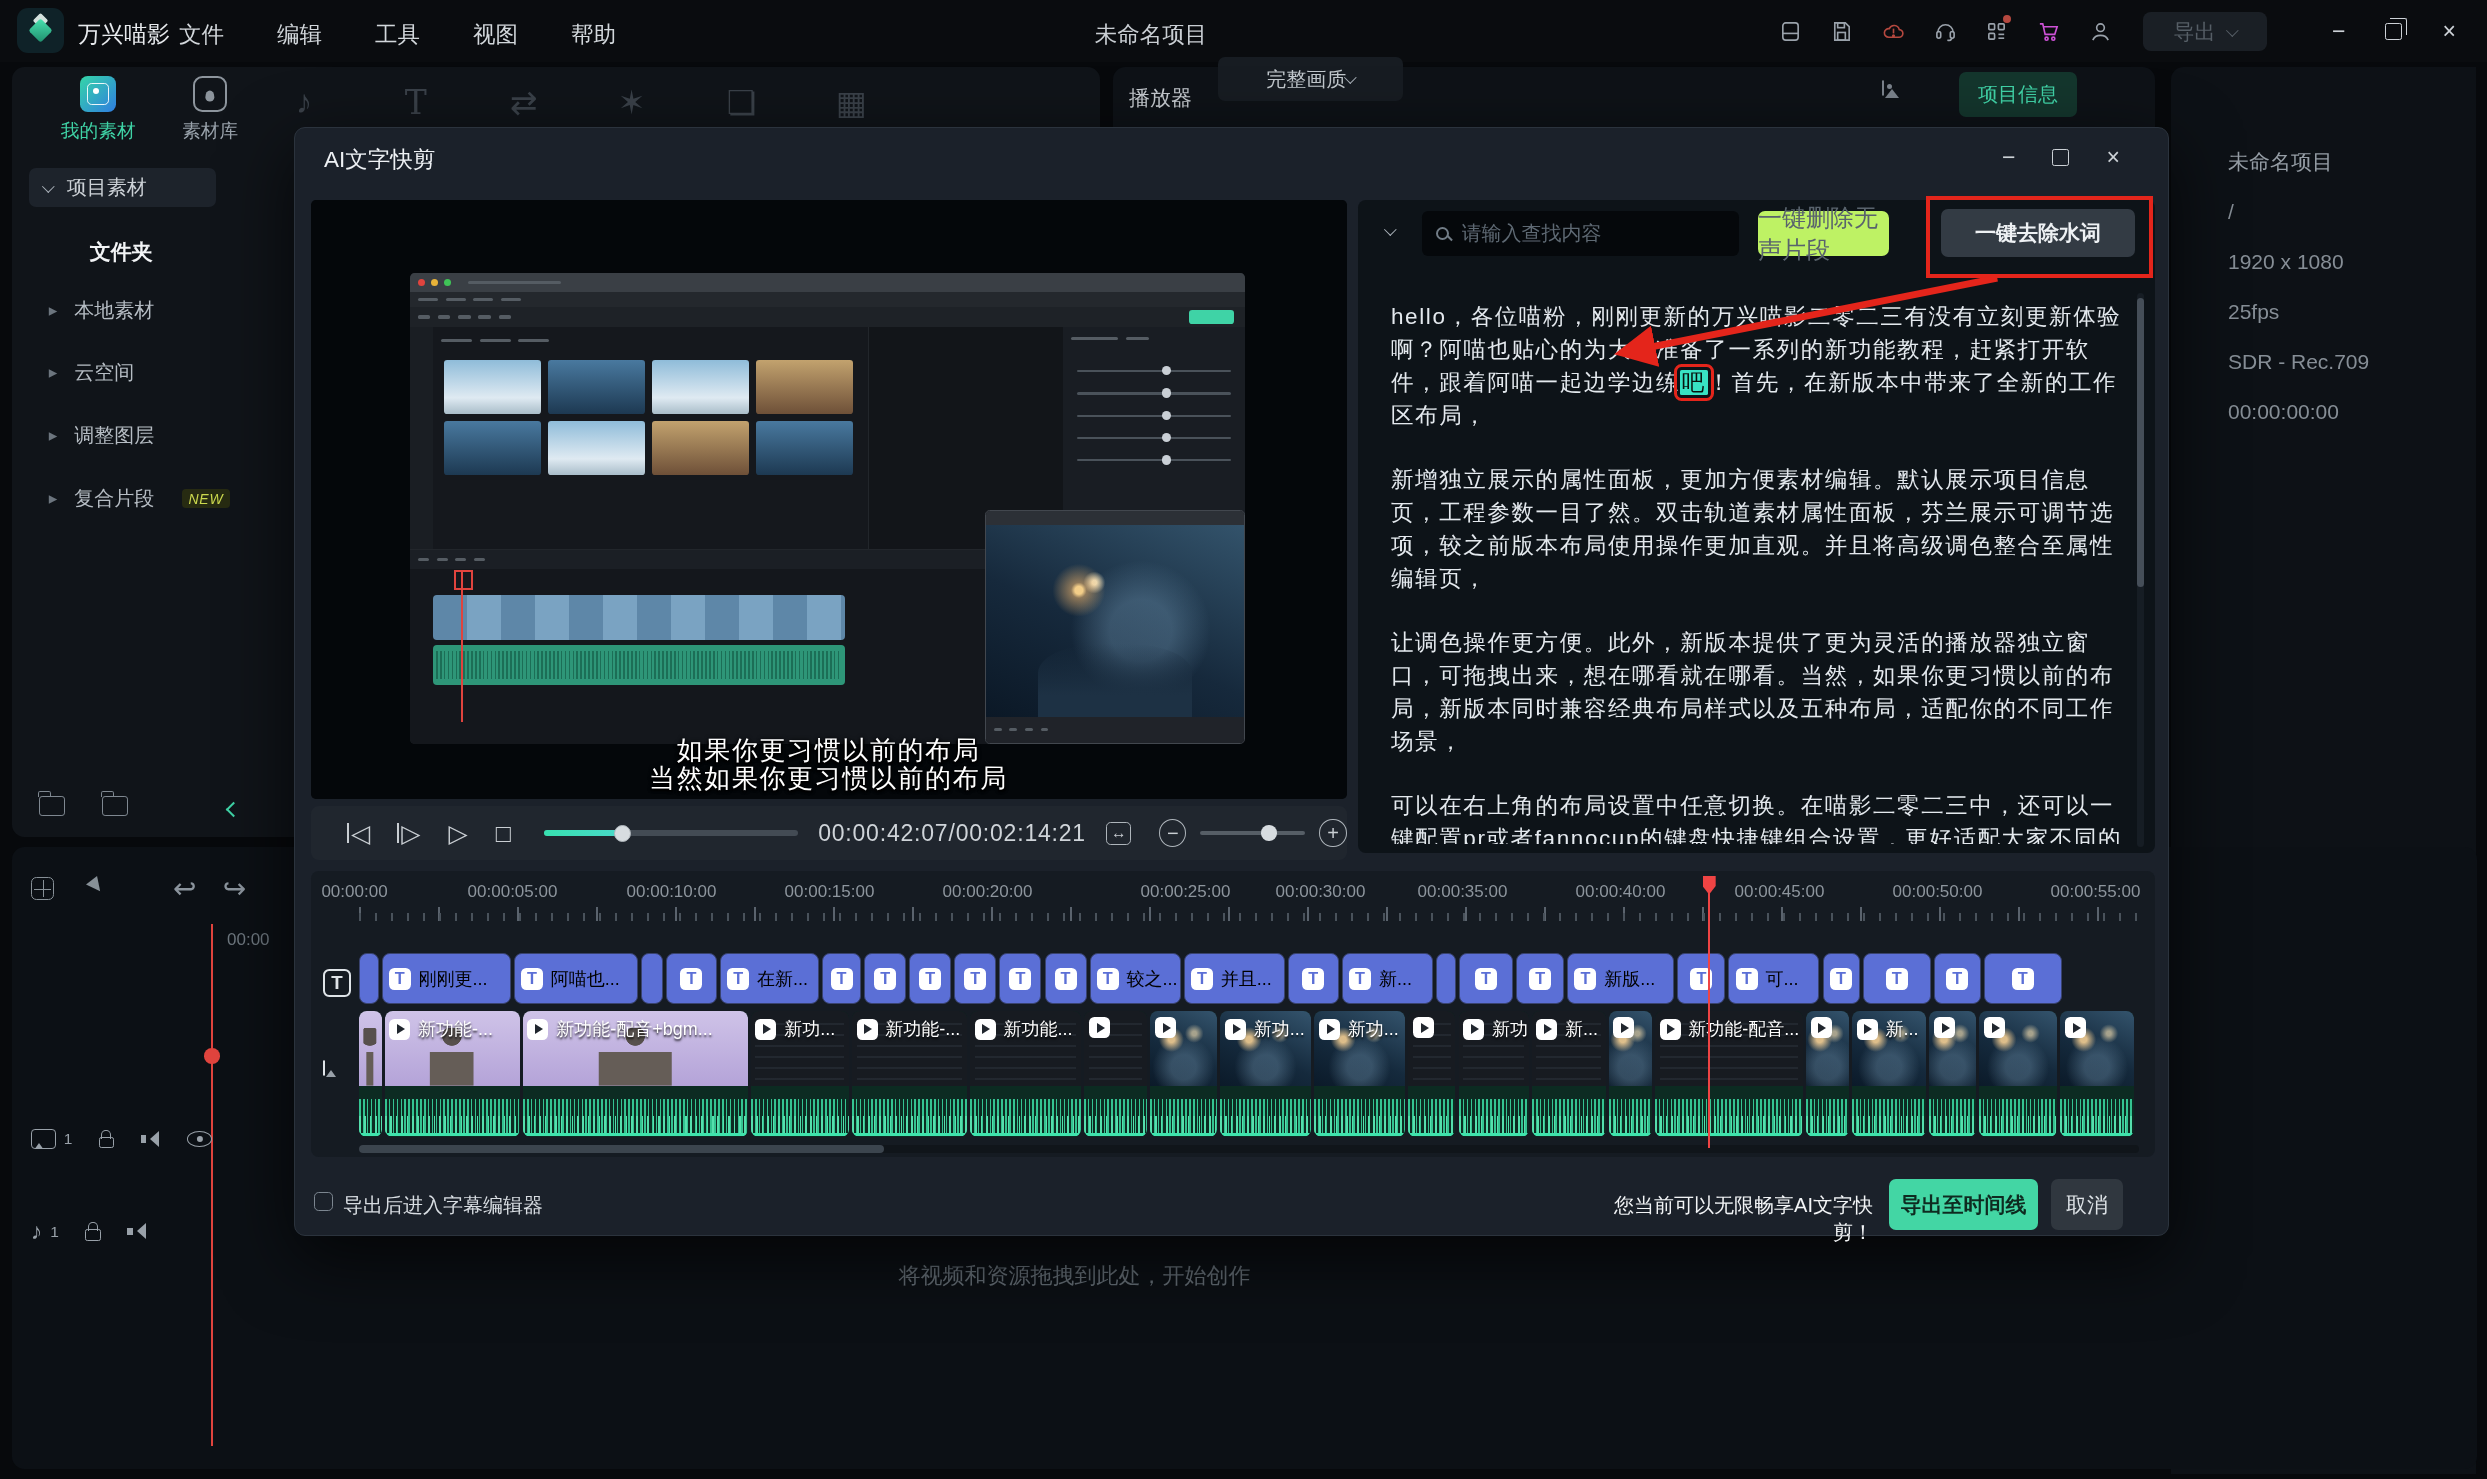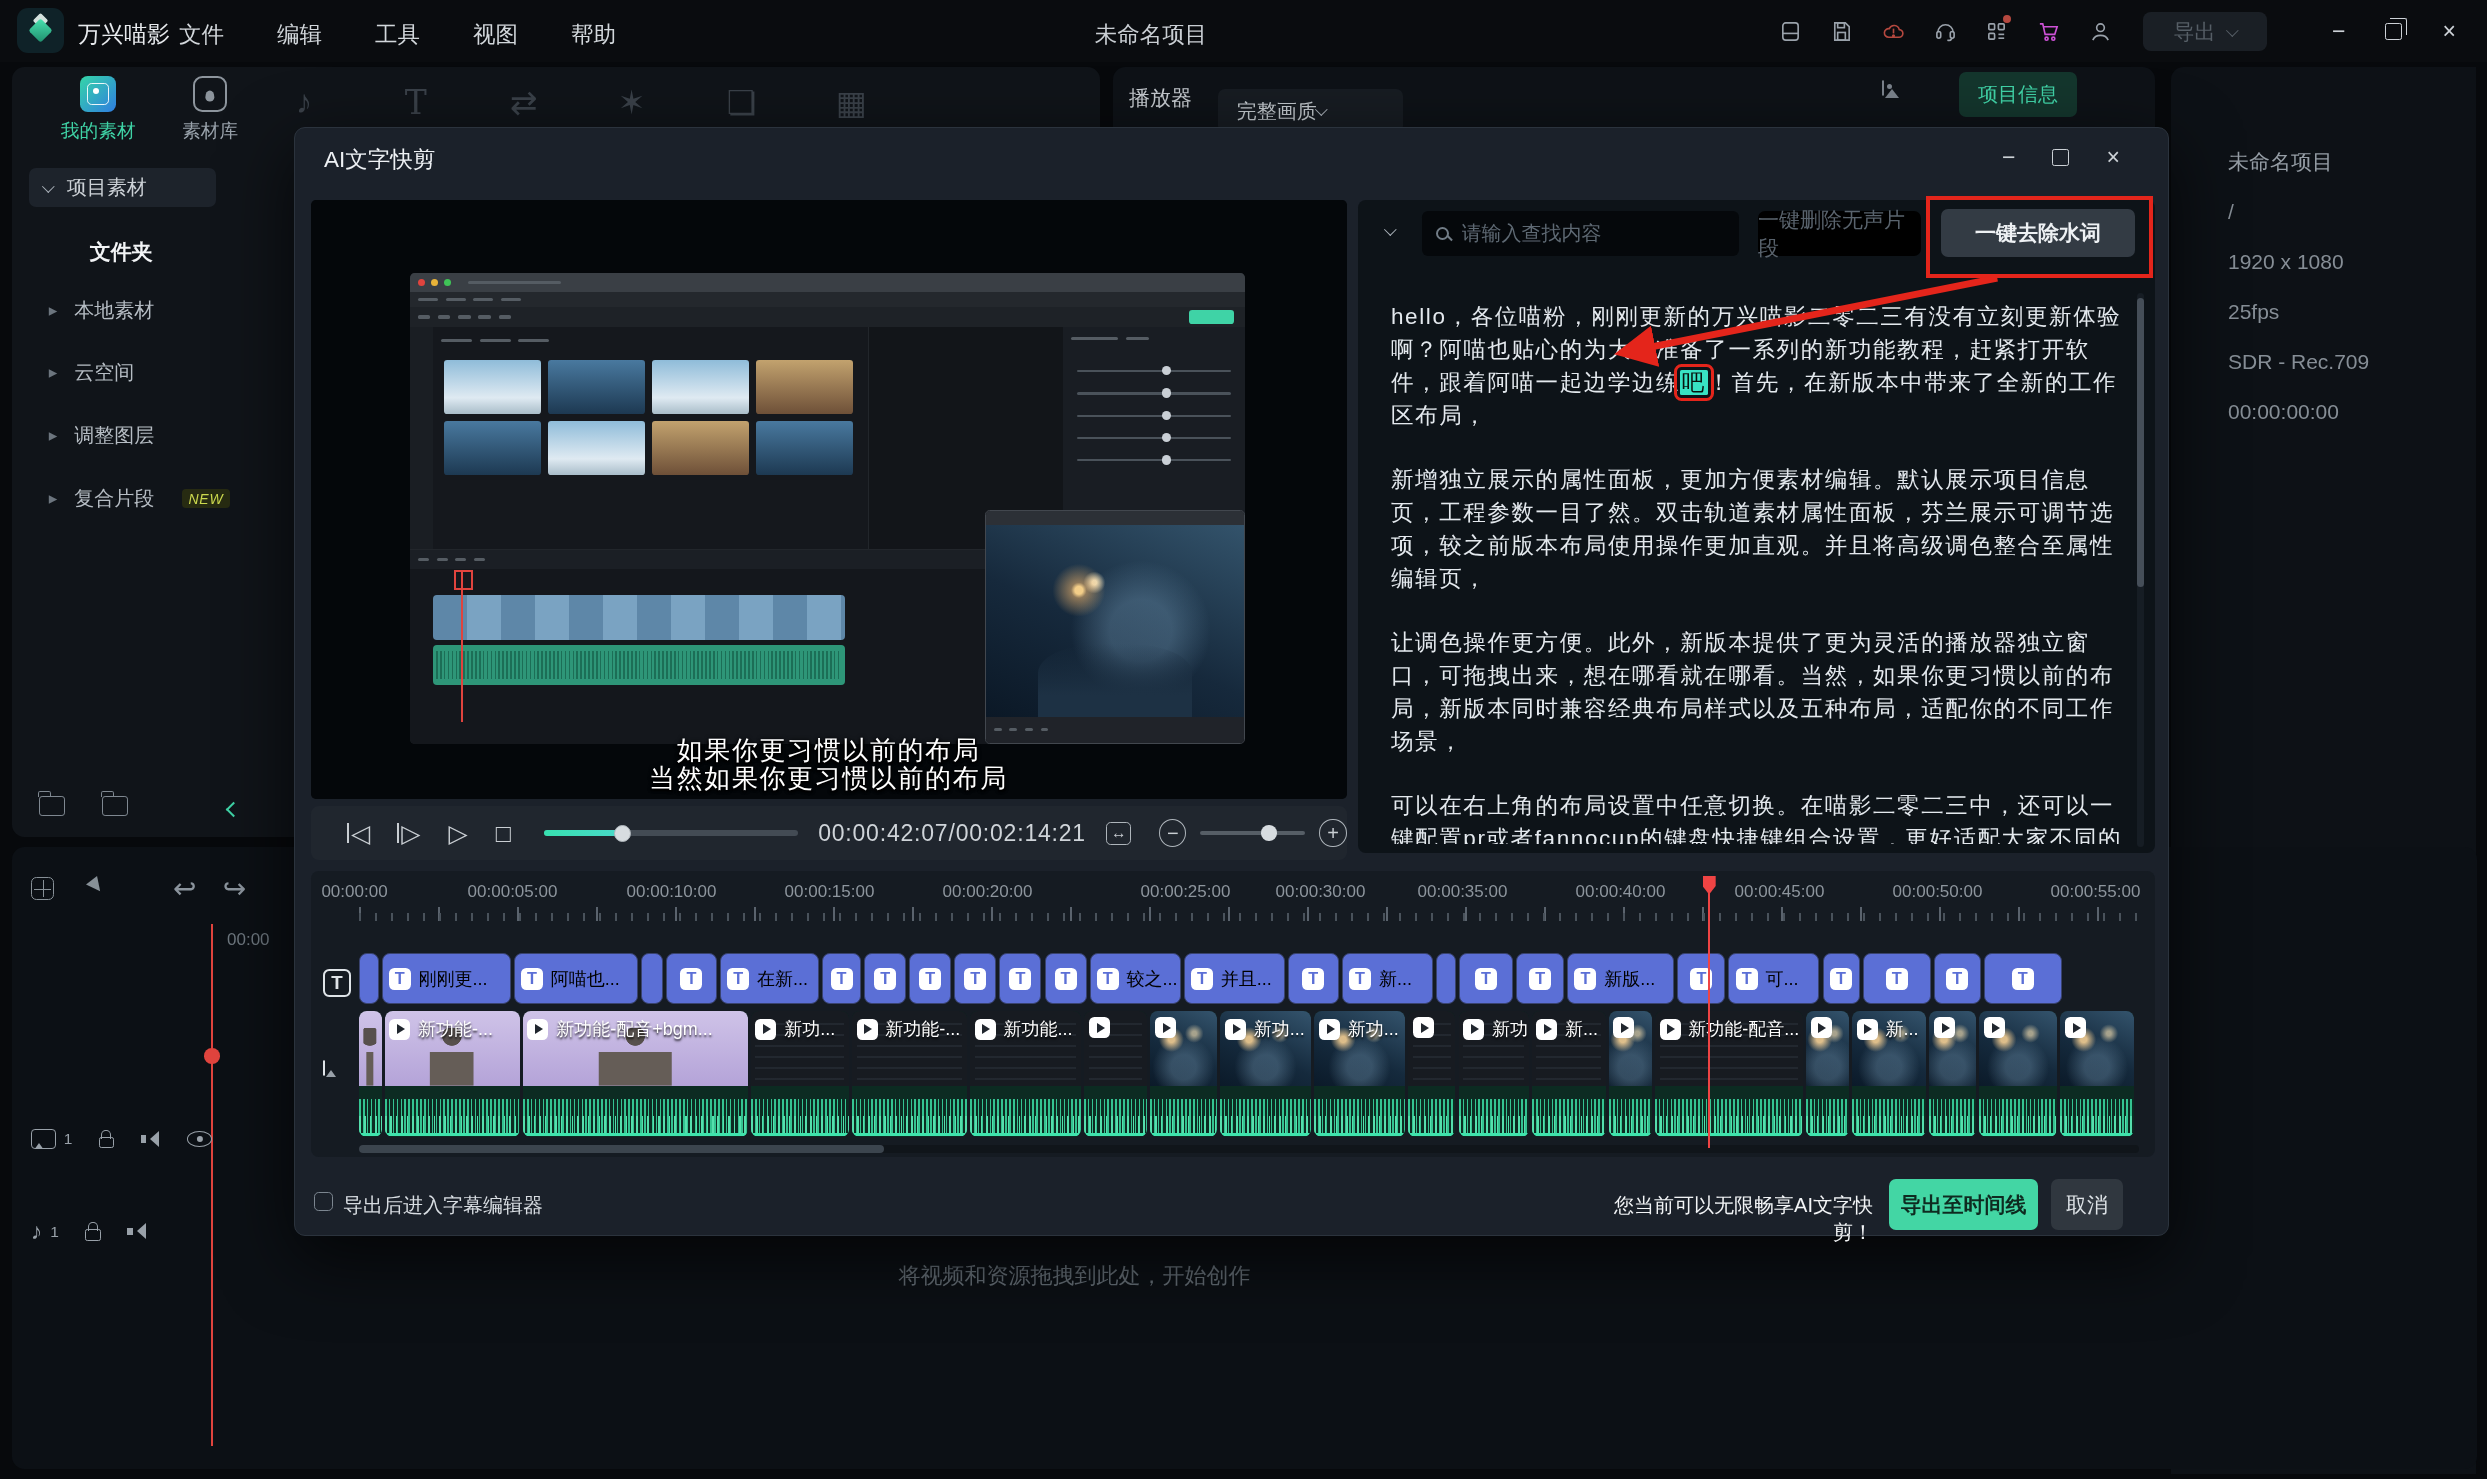--- a/index.html
+++ b/index.html
@@ -41,21 +41,21 @@
   .badge-new{margin-left:11px;font-size:14px;color:#ccd94e;background:#272b12;border-radius:3.9px;padding:1.6px 6.2px;font-style:italic;letter-spacing:0.8px}
   .chev{display:inline-block;width:8.6px;height:8.6px;border-right:1.6px solid #aab2ba;border-bottom:1.6px solid #aab2ba;transform:rotate(45deg);margin-top:-3.1px}
   .panel-bottom-icons{position:absolute;left:27px;top:729px;display:flex;gap:37px;align-items:center}
   .ico-folder{width:26.4px;height:20px;border:1.6px solid #7f8891;border-radius:3.1px;position:relative}
   .ico-folder::before{content:"";position:absolute;left:-1.6px;top:-6.2px;width:11px;height:4.7px;border:1.6px solid #7f8891;border-bottom:none;border-radius:2.3px 2.3px 0 0}
   .collapse-chev{position:absolute;left:216px;top:737px;width:11px;height:11px;border-left:2.3px solid #3fd3a6;border-bottom:2.3px solid #3fd3a6;transform:rotate(45deg)}
 
   
   .player-card{position:absolute;left:1113px;top:67px;width:1042px;height:770px;background:#0e1217;border-radius:12.4px}
   .pq-label{position:absolute;left:1129px;top:84px;font-size:21px;color:#c6cbd0}
-  .pq-dd{position:absolute;left:1218px;top:89px;width:185px;height:44px;background:#171c22;border-radius:7px;display:flex;align-items:center;justify-content:flex-start;padding:0 18.7px;color:#c2c8cd;font-size:20px}
+  .pq-dd{position:absolute;left:1218px;top:57px;width:185px;height:44px;background:#171c22;border-radius:7px;display:flex;align-items:center;justify-content:center;padding:0 18.7px;color:#c2c8cd;font-size:20px}
 
   
   .projinfo-card{position:absolute;left:2171px;top:67px;width:305px;height:1407px;background:#0d1116;border-radius:12.4px 0 0 0}
   .ico-image{width:28px;height:23px;border:1.6px solid #7b838c;border-radius:3.9px;position:relative;overflow:hidden}
   .ico-image::before{content:"";position:absolute;left:3.9px;top:3.1px;width:5.4px;height:5.4px;border-radius:50%;background:#7b838c}
   .ico-image::after{content:"";position:absolute;left:1.6px;bottom:-3.1px;width:0;height:0;border:7.8px solid transparent;border-bottom:9.3px solid #7b838c}
   .pi-tab{position:absolute;left:1959px;top:72px;width:118px;height:45px;background:#14362d;border-radius:7px;display:flex;align-items:center;justify-content:center;color:#41d4a8;font-size:20px}
   .pi-list{position:absolute;left:2228px;top:137px;font-size:21px;color:#868e96;line-height:50px}
   .pi-list .nm{color:#959da5}
 
@@ -140,21 +140,21 @@
   .zslider{position:relative;width:109px;height:4.7px;background:#565e66;border-radius:2.3px}
   .zknob{position:absolute;left:61px;top:-5.4px;width:15.5px;height:15.5px;border-radius:50%;background:#d7dce0}
 
   
   .tcard{position:absolute;left:1063px;top:72px;width:797px;height:653px;background:#0d1318;border-radius:7.8px}
   .tsearch{position:absolute;left:64px;top:11px;width:317px;height:45px;background:#05080b;border-radius:6.2px;display:flex;align-items:center;gap:12.4px;padding:0 14px}
   .tsearch input{background:transparent;border:none;outline:none;color:#aeb6be;font-size:20px;width:233px;font-family:inherit}
   .tsearch input::placeholder{color:#5e6973}
   .sicon{width:13.2px;height:13.2px;border:2.3px solid #727d87;border-radius:50%;position:relative;flex:0 0 auto}
   .sicon::after{content:"";position:absolute;width:7px;height:2.3px;background:#727d87;transform:rotate(45deg);right:-6.2px;bottom:-1.6px}
-  .btn-silence{position:absolute;left:400px;top:11px;width:163px;height:45px;background:#000000;border-radius:7px;color:#59636d;font-size:21px;display:flex;align-items:center;justify-content:center}
+  .btn-silence{position:absolute;left:400px;top:11px;width:131px;height:45px;background:#bef264;border-radius:7px;color:#59636d;font-size:24px;display:flex;align-items:center;justify-content:center}
   .btn-filler{position:absolute;left:583px;top:9.3px;width:194px;height:48px;background:#333b44;border-radius:7px;color:#eef1f4;font-size:21px;font-weight:bold;display:flex;align-items:center;justify-content:center}
   .tbody{position:absolute;left:33px;top:100px;width:743px;height:544px;overflow:hidden;color:#e4e9ee;font-size:22.5px;line-height:33px;letter-spacing:1.6px}
   .tbody p{margin-bottom:31px}
   .hl{background:#38e2c4;color:#07110d;outline:3.9px solid #e4251b;outline-offset:3.9px;border-radius:1.6px;padding:0 1.6px}
   .tscroll{position:absolute;left:779px;top:93px;width:7px;height:554px;background:#161d24;border-radius:3.9px}
   .tthumb{position:absolute;left:0;top:4.7px;width:7px;height:289px;background:#454e58;border-radius:3.9px}
   .tchev{position:absolute;left:28px;top:28px}
 
   
   .dtl{position:absolute;left:15.5px;top:743px;width:1844px;height:286px;background:#151b22;border-radius:7.8px;overflow:hidden}

